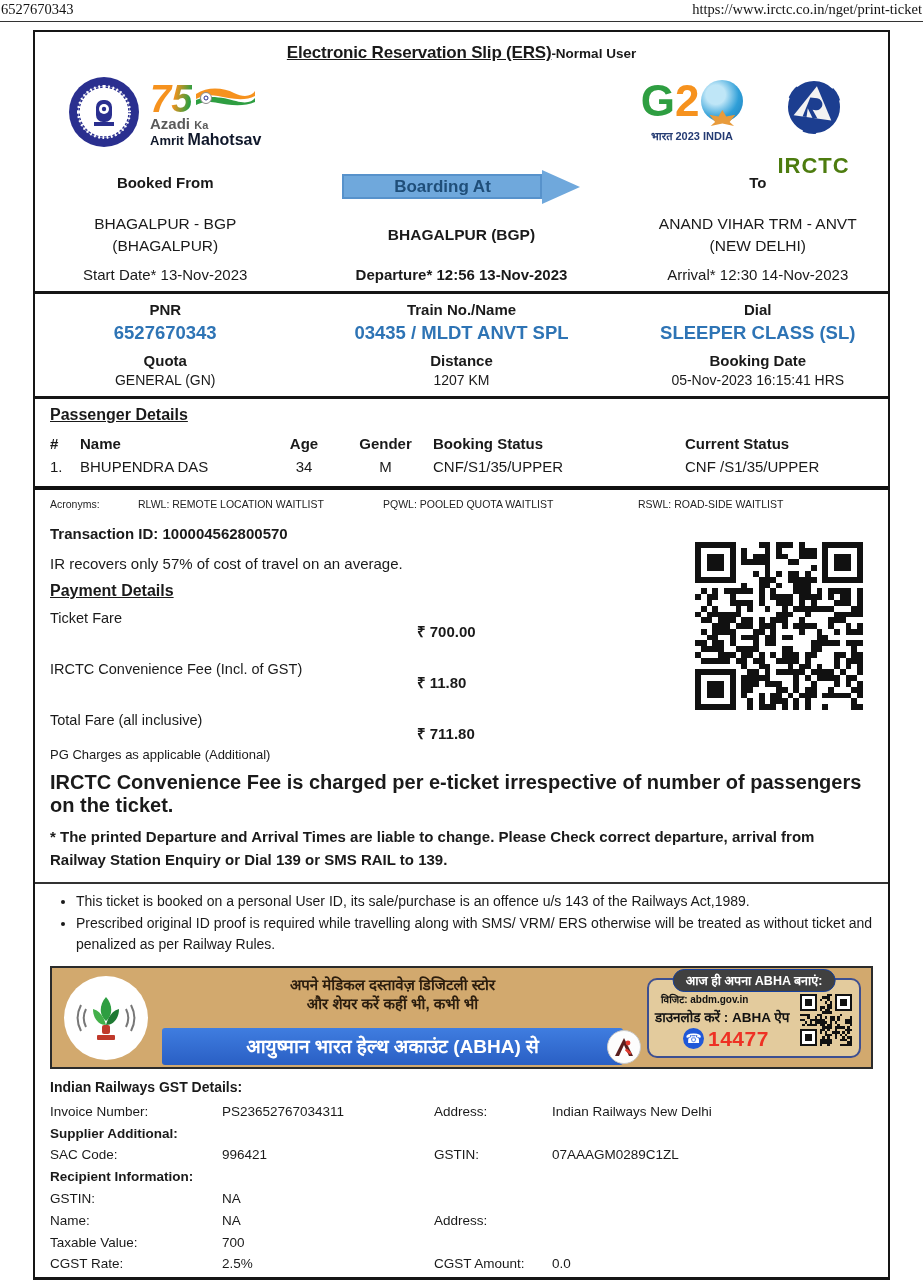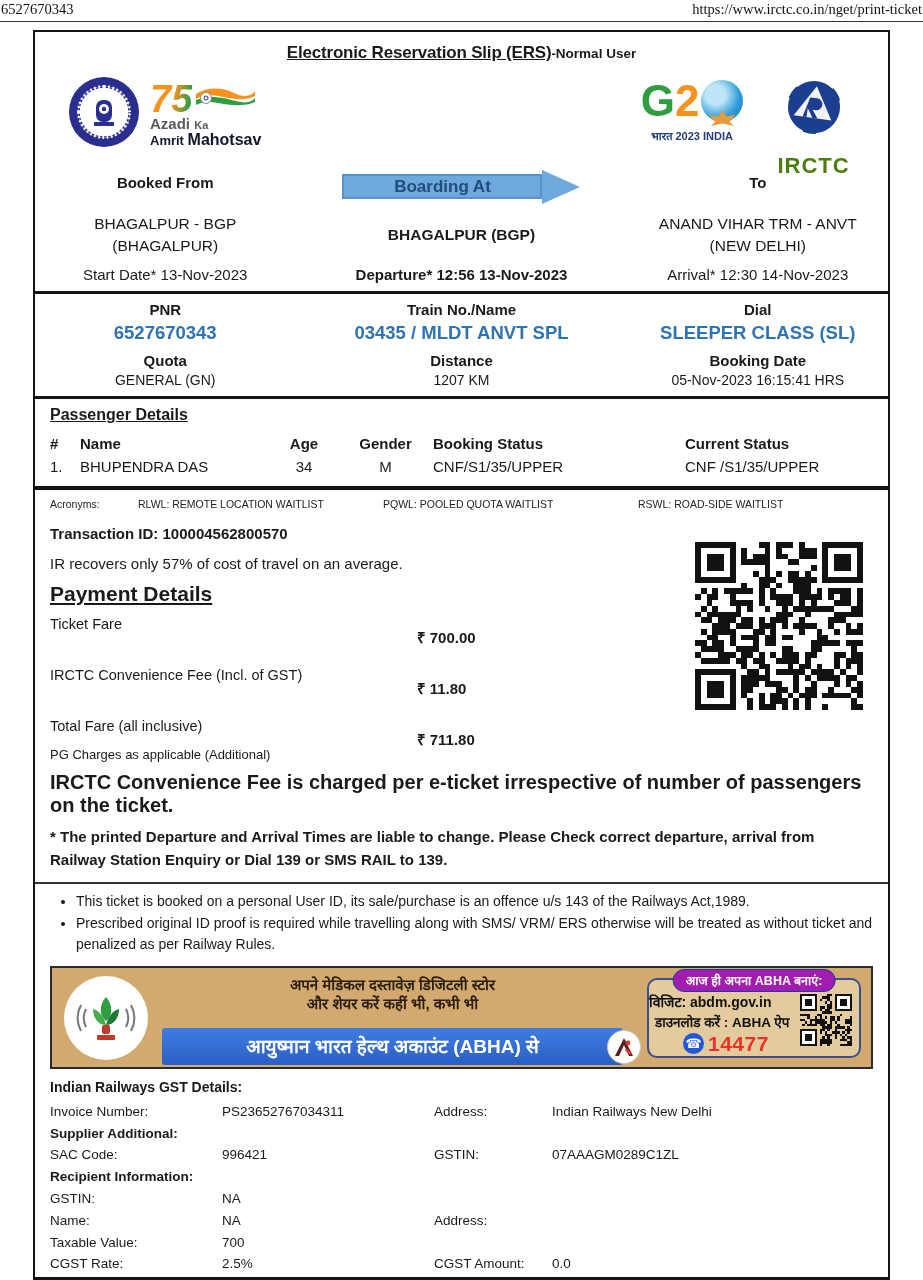--- a/index.html
+++ b/index.html
@@ -78,21 +78,21 @@
   .pax-head > div { font-weight:bold; }
   .c-center { text-align:center; }
   .pax-row { padding-bottom:8px; }
 
   .acronyms { display:grid; grid-template-columns:88px 245px 255px 1fr; font-size:10.5px; color:#222; padding:8px 0 6px; }
 
   
   .paywrap { position:relative; height:225px; padding-top:9px; }
   .txn { font-weight:bold; font-size:15px; }
   .ir-note { font-size:15px; padding-top:13px; }
-  .pay-heading { font-size:21px; font-weight:bold; text-decoration:underline; margin-top:10px; }
+  .pay-heading { font-size:16px; font-weight:bold; text-decoration:underline; margin-top:10px; }
   .pay-row { display:grid; grid-template-columns:357px 1fr; height:43px; align-items:start; margin-top:8px; }
   .pay-label { font-size:14.5px; padding-top:2px; }
   .pay-amt { font-size:15px; font-weight:600; padding-top:13px;margin-left:10px; }
   .qr-main { position:absolute; top:26px; right:10px; width:168px; height:168px; }
   .qr-main svg, .abha-qr svg { width:100%; height:100%; display:block; }
 
   .pg-note { font-size:13px; padding-top:6px; }
   .conv-note { font-size:20px; font-weight:bold; padding-top:9px; }
   .times-note { font-size:15px; font-weight:bold; padding:8px 0 10px; line-height:1.55; }
 
@@ -107,22 +107,22 @@
   .abha-mid { text-align:center; padding-top:7px; }
   .abha-l1, .abha-l2 { font-size:15px; font-weight:bold; color:#2b1d0e; line-height:1.3; }
   .abha-band-wrap { position:relative; margin-top:14px; }
   .abha-band { background:linear-gradient(#3f7de0,#2a5fc4); color:#fff; font-weight:bold; font-size:19px;
     height:37px; line-height:37px; border-radius:3px; margin:0 6px; }
   .abha-band-icon { position:absolute; right:-12px; top:2px; width:34px; height:34px; border-radius:50%;
     background:#fdfdfd; border:1px solid #c9c9c9; display:flex; align-items:center; justify-content:center; }
   .abha-right { position:relative; margin:10px 10px 9px 18px; background:#e3cb9d;
     border:2.5px solid #3d4f91; border-radius:10px; padding-top:12px; }
   .abha-pill { position:absolute; top:-11px; left:50%; transform:translateX(-50%); white-space:nowrap;
-    background:#a21caf; color:#fff; font-weight:bold; font-size:12.5px; padding:2px 12px; border-radius:12px; border:1px solid #163f9b; }
-  .abha-visit { font-size:14px; font-weight:bold; color:#111; }
+    background:#404040; color:#fff; font-weight:bold; font-size:12.5px; padding:2px 12px; border-radius:12px; border:1px solid #163f9b; }
+  .abha-visit { font-size:10px; font-weight:bold; color:#111; padding-left:12px; }
   .abha-dl { font-size:13.5px; font-weight:bold; color:#111; padding:2px 0 1px 6px; }
   .abha-phone { display:flex; align-items:center; padding-left:34px; }
   .ph-icon { width:21px; height:21px; border-radius:50%; background:#1f58d8; color:#fff; font-size:13px;
     display:flex; align-items:center; justify-content:center; margin-right:4px; }
   .ph-num { color:#ee3124; font-weight:bold; font-size:21px; letter-spacing:0.5px; }
   .abha-qr { position:absolute; right:7px; top:14px; width:52px; height:52px; }
 
   
   .gst { padding-top:6px; }
   .gst-heading { font-weight:bold; font-size:14px; height:22px; }

